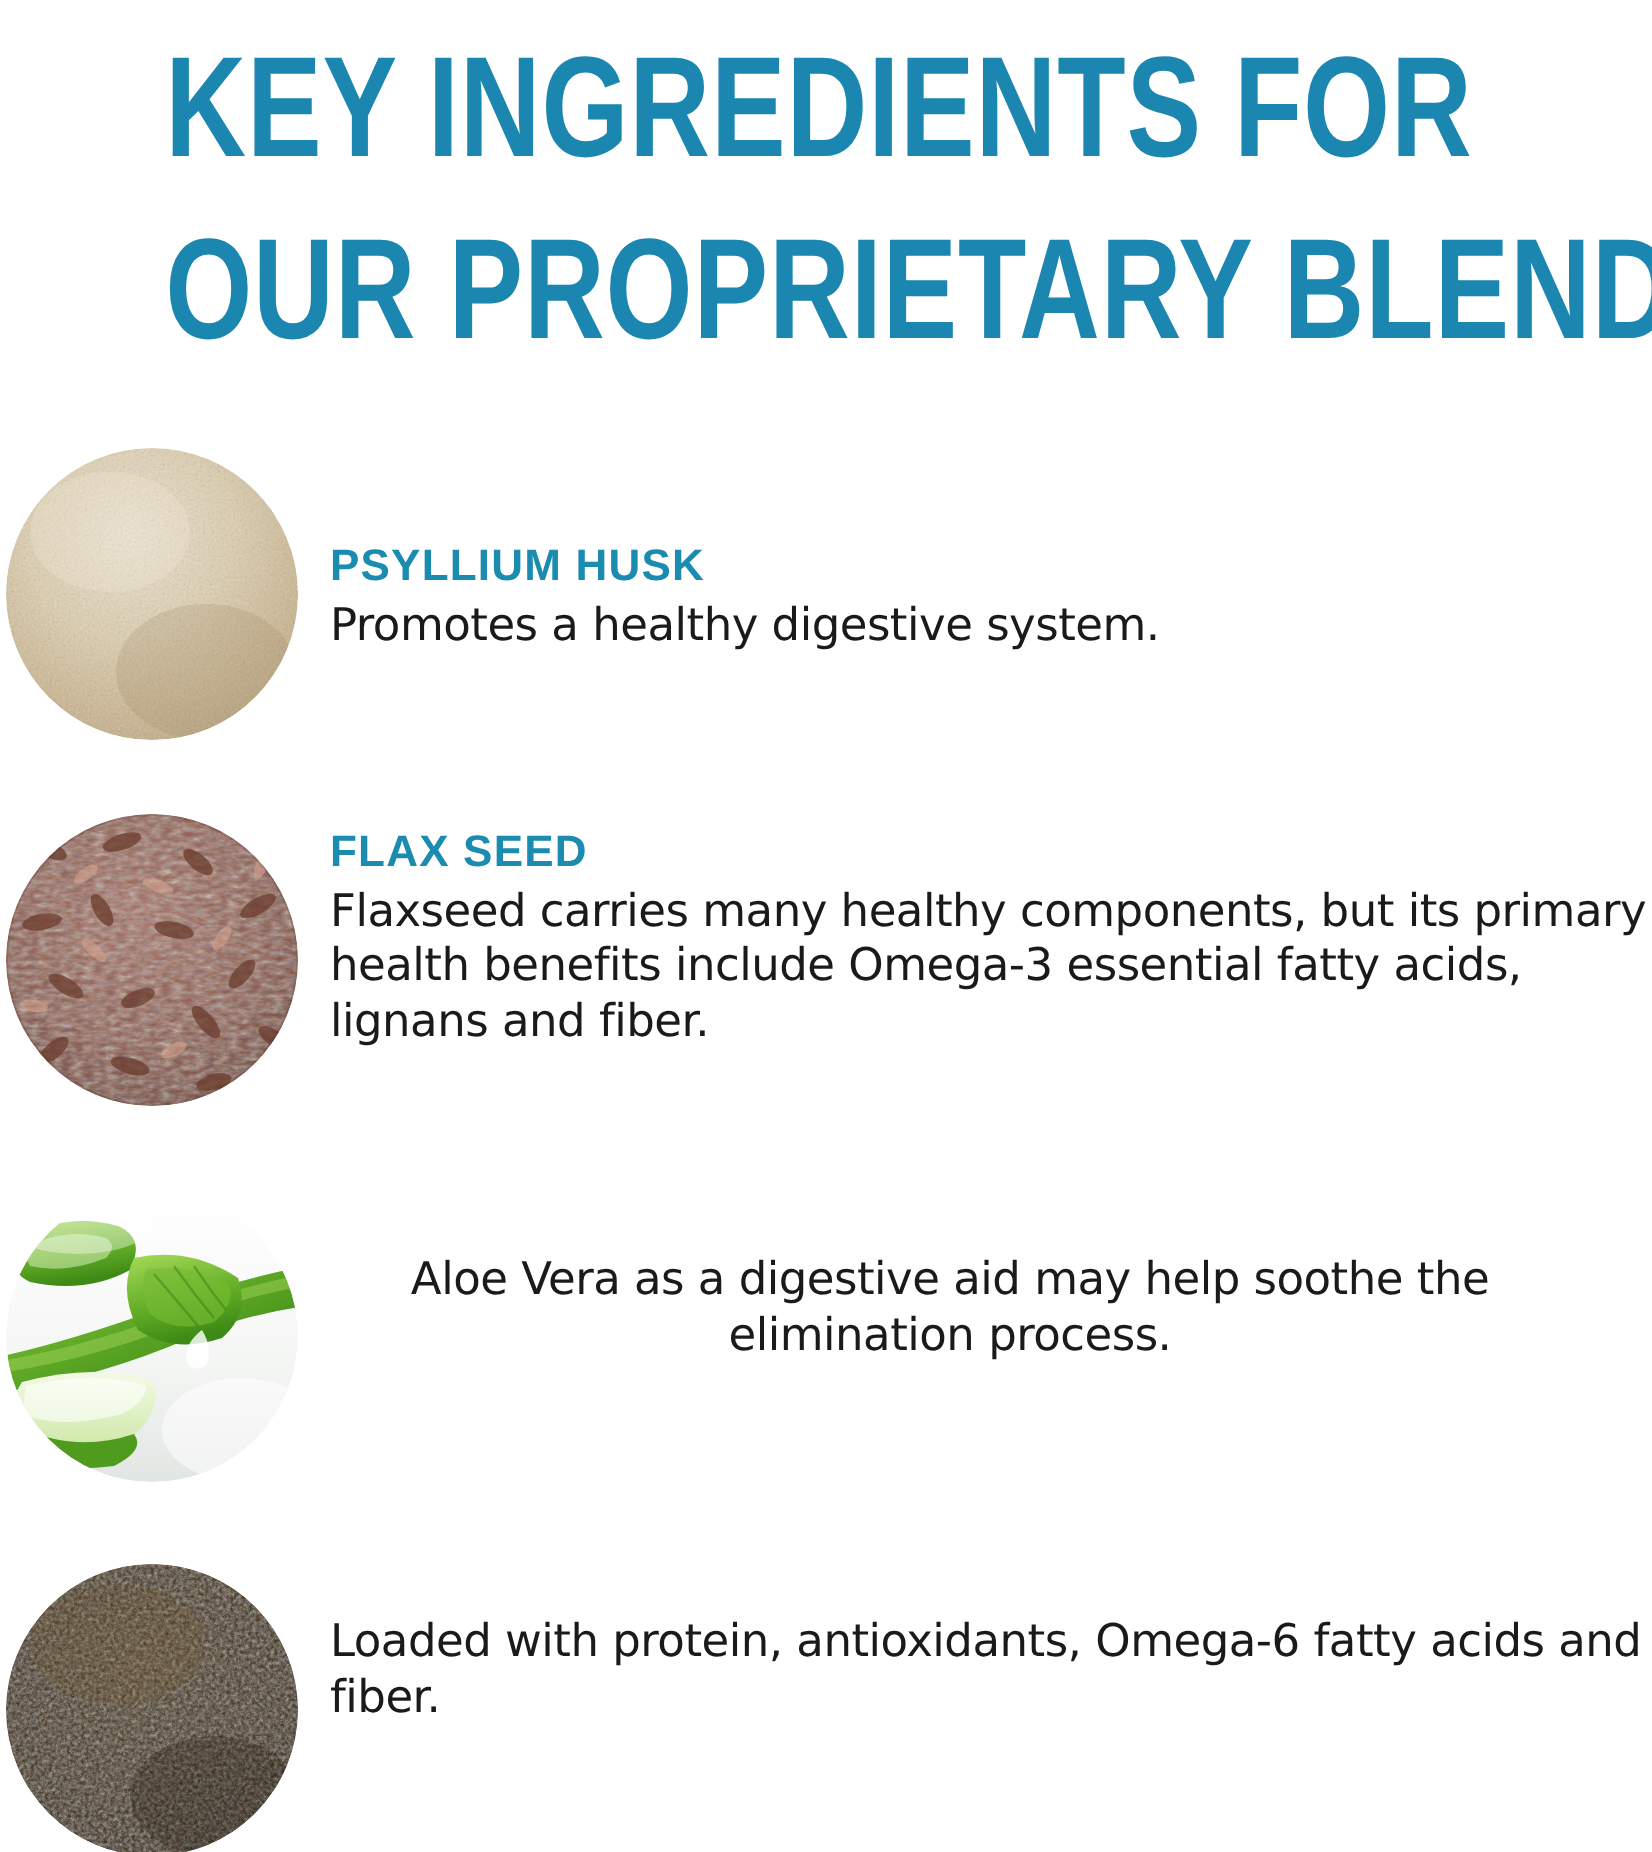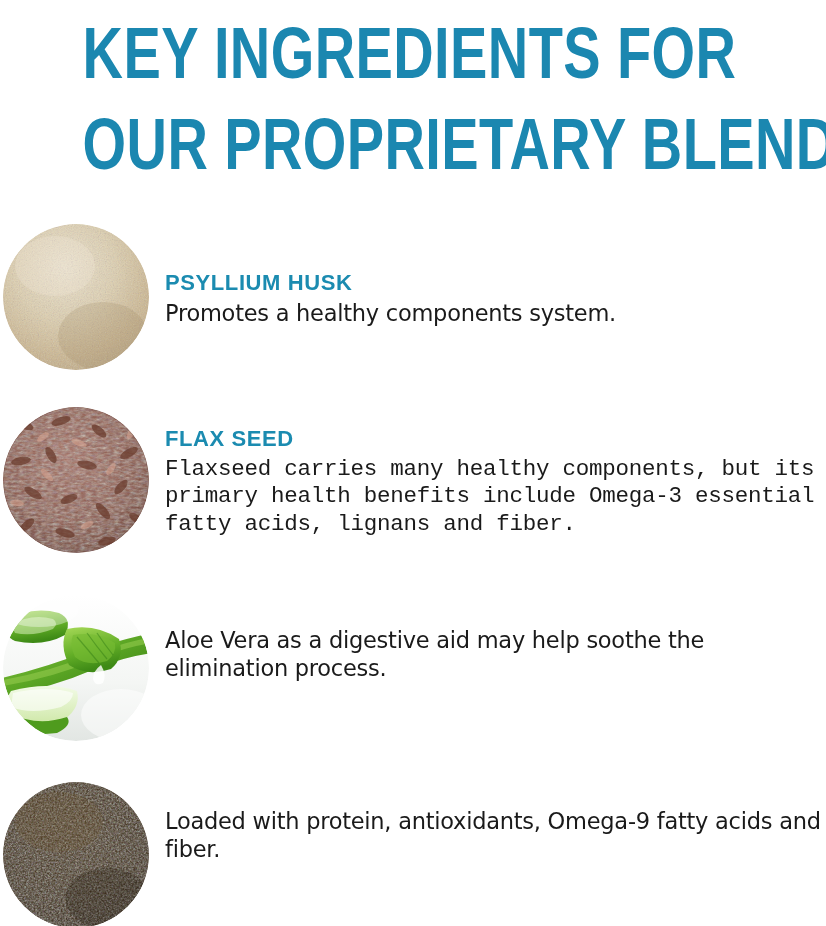--- a/index.html
+++ b/index.html
@@ -73,21 +73,21 @@
   .thumb-chia     { top: 10px; }
 
   .ingredient-thumb svg { display: block; width: 146px; height: 146px; }
 
   .ingredient-text {
     position: absolute;
     left: 165px;
     right: 0;
   }
   .text-psyllium { top: 57px; }
-  .text-flax     { top: 33px; }
+  .text-flax     { top: 20px; }
   .text-aloe     { top: 35px; }
   .text-chia     { top: 36px; }
 
   .ingredient-name {
     color: #1b8bb0;
     font-size: 22px;
     font-weight: 700;
     letter-spacing: 0.6px;
     text-transform: uppercase;
     margin: 0 0 4px 0;
@@ -97,23 +97,23 @@
   .ingredient-desc {
     color: #1a1a1a;
     font-size: 22.5px;
     line-height: 1.22;
     margin: 0;
     font-family: "DejaVu Sans", "Liberation Sans", sans-serif;
     font-weight: 400;
     letter-spacing: -0.25px;
     max-width: 680px;
   }
-  .desc-flax { max-width: 700px; font-family: Liberation Mono, monospace; }
+  .desc-flax { max-width: 700px; }
   .desc-chia { max-width: 690px; }
-  .desc-aloe { max-width: 620px; }
+  .desc-aloe { max-width: 620px; text-align: center; }
 </style>
 </head>
 <body>
 
 <div class="title-block">
   <span class="title-line title-line-1">KEY INGREDIENTS FOR</span>
   <span class="title-line title-line-2">OUR PROPRIETARY BLEND</span>
 </div>
 
 <div class="ingredients">
@@ -146,21 +146,21 @@
             <rect width="146" height="146" fill="#8a7450"></rect>
           </g>
           <rect width="146" height="146" fill="#e8dcc2" opacity="0.18"></rect>
           <ellipse cx="52" cy="42" rx="40" ry="30" fill="#f2e9d8" opacity="0.30"></ellipse>
           <ellipse cx="100" cy="112" rx="45" ry="34" fill="#9c8560" opacity="0.22"></ellipse>
         </g>
       </svg>
     </div>
     <div class="ingredient-text text-psyllium">
       <h3 class="ingredient-name">PSYLLIUM HUSK</h3>
-      <p class="ingredient-desc">Promotes a healthy components system.</p>
+      <p class="ingredient-desc">Promotes a healthy digestive system.</p>
     </div>
   </div>
 
   <div class="ingredient-row row-flax">
     <div class="ingredient-thumb thumb-flax">
       <svg viewBox="0 0 146 146" xmlns="http://www.w3.org/2000/svg" aria-hidden="true">
         <defs>
           <radialGradient id="flxBase" cx="45%" cy="35%" r="80%">
             <stop offset="0%" stop-color="#a3695a"></stop>
             <stop offset="55%" stop-color="#8a5546"></stop>
@@ -316,17 +316,17 @@
           <g filter="url(#chiaSpeck)" opacity="0.55">
             <rect width="146" height="146" fill="#d6bd8a"></rect>
           </g>
           <rect width="146" height="146" fill="#2a1c0c" opacity="0.22"></rect>
           <ellipse cx="56" cy="40" rx="44" ry="30" fill="#6d5426" opacity="0.18"></ellipse>
           <ellipse cx="104" cy="116" rx="42" ry="30" fill="#1c1208" opacity="0.25"></ellipse>
         </g>
       </svg>
     </div>
     <div class="ingredient-text text-chia">
-      <p class="ingredient-desc desc-chia">Loaded with protein, antioxidants, Omega-9 fatty acids and fiber.</p>
+      <p class="ingredient-desc desc-chia">Loaded with protein, antioxidants, Omega-6 fatty acids and fiber.</p>
     </div>
   </div>
 
 </div>
 
 </body></html>

